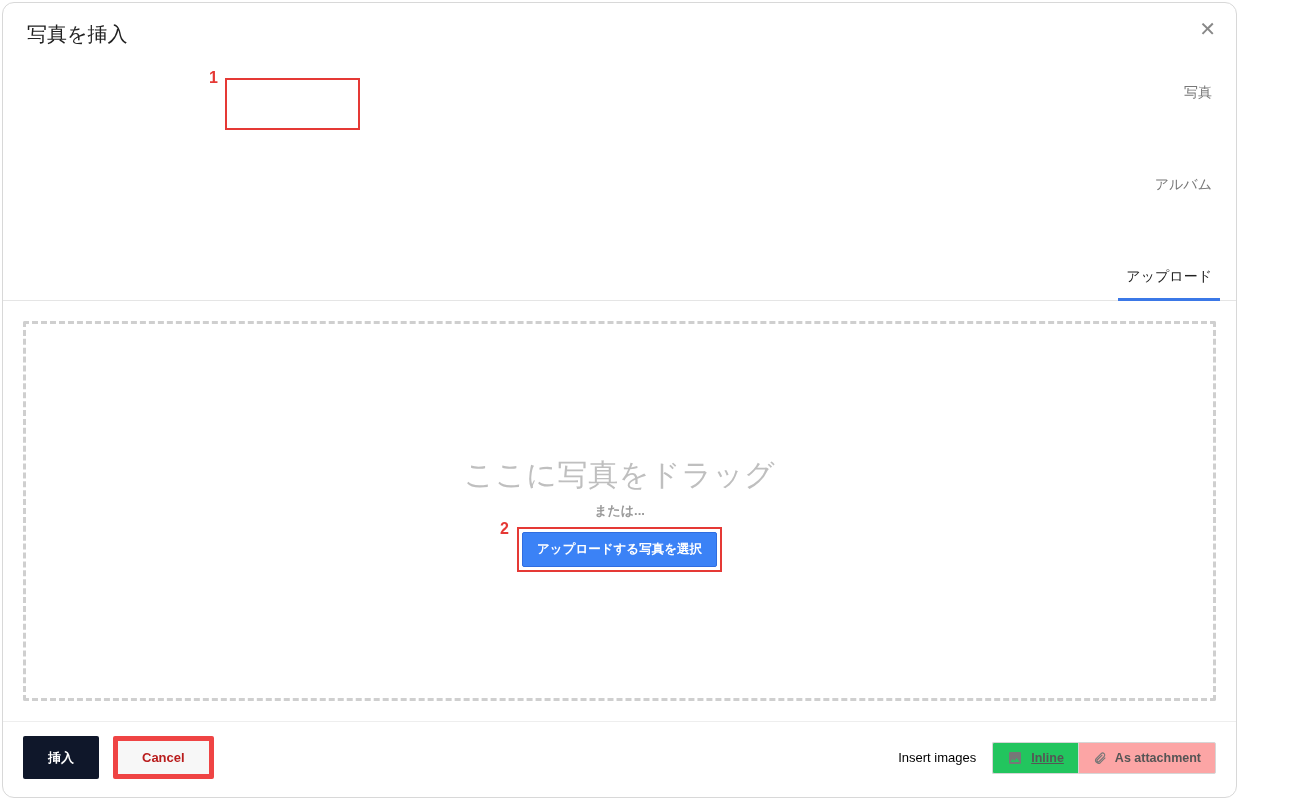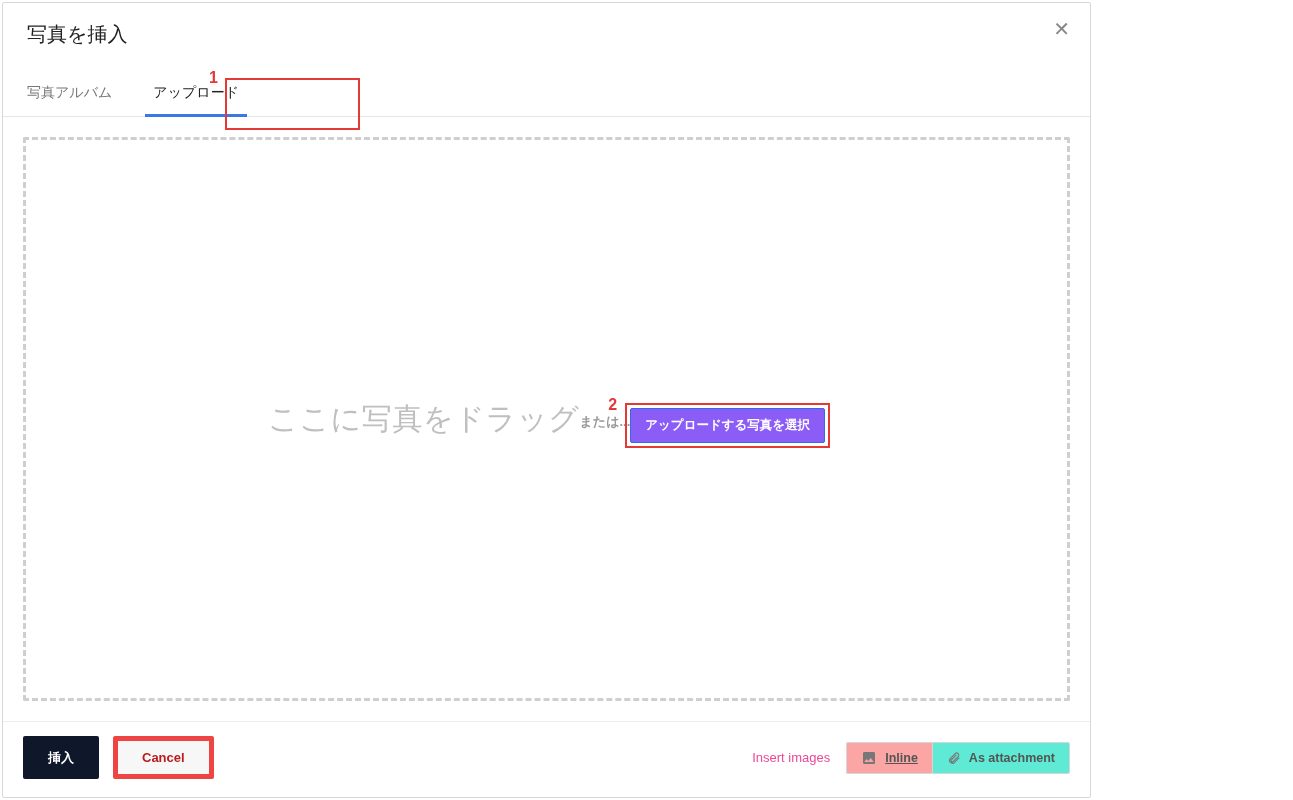--- a/index.html
+++ b/index.html
@@ -5,25 +5,25 @@
   * { box-sizing: border-box; margin: 0; padding: 0; }
   body {
     font-family: Arial, "Hiragino Sans", "Meiryo", sans-serif;
     background: #fff;
     width: 1293px;
     height: 800px;
     overflow: hidden;
   }
   .dialog {
     position: relative;
-    width: 1089px;
+    width: 1235px;
     height: 796px;
     margin: 2px;
     border: 1px solid #d8d8d8;
-    border-radius: 2px;
+    border-radius: 12px;
     background: #fff;
     display: flex;
     flex-direction: column;
   }
   .header {
     position: relative;
     padding: 18px 24px 0 24px;
   }
   .title {
     font-size: 20px;
@@ -38,20 +38,22 @@
     color: #888;
     cursor: pointer;
     line-height: 1;
   }
   .tabs {
     display: flex;
     align-items: flex-end;
     padding: 0 24px;
     margin-top: 26px;
     border-bottom: 1px solid #e5e5e5;
+    gap: 50px;
+    flex-direction: column;
   }
   .tab {
     font-size: 14px;
     color: #777;
     padding: 10px 0 14px 0;
     cursor: pointer;
     position: relative;
   }
   .tab.active {
     color: #212121;
@@ -85,21 +87,21 @@
   .content {
     flex: 1;
     padding: 20px;
     display: flex;
   }
   .dropzone {
     flex: 1;
     border: 3px dashed #cfcfcf;
     border-radius: 2px;
     display: flex;
-    flex-direction: row;
+    flex-direction: column;
     align-items: center;
     justify-content: center;
     position: relative;
   }
   .drag-text {
     font-size: 30px;
     color: #bfbfbf;
     letter-spacing: 0.02em;
     font-weight: 400;
   }
@@ -107,21 +109,21 @@
     margin-top: 6px;
     font-size: 13px;
     color: #9a9a9a;
     font-weight: 600;
   }
   .select-wrap {
     position: relative;
     margin-top: 12px;
   }
   .select-btn {
-    background: #8b5cf6;
+    background: #3b82f6;
     color: #fff;
     border: 1px solid #2f6de0;
     font-size: 12.5px;
     font-weight: 700;
     padding: 8px 14px;
     cursor: pointer;
     border-radius: 2px;
   }
   .annot-box-2 {
     position: absolute;
@@ -165,46 +167,46 @@
     border: 5px solid #ef4444;
     color: #b91c1c;
   }
   .footer-right {
     display: flex;
     align-items: center;
     gap: 16px;
   }
   .insert-label {
     font-size: 13px;
-    color: #ec4899;
+    color: #000000;
   }
   .mode-group {
     display: flex;
   }
   .mode-btn {
     display: flex;
     align-items: center;
     gap: 8px;
     font-size: 12.5px;
     font-weight: 700;
     color: #555;
-    background: #5eead4;
+    background: #fca5a5;
     border: 1px solid #d6d6d6;
     padding: 7px 14px;
     cursor: pointer;
   }
   .mode-btn:first-child {
     border-right: none;
     border-radius: 2px 0 0 2px;
   }
   .mode-btn:last-child {
     border-radius: 0 2px 2px 0;
   }
   .mode-btn.selected {
-    background: #fca5a5;
+    background: #22c55e;
     text-decoration: underline;
   }
   .ic { display: inline-flex; }
 </style>
 </head>
 <body>
 
 <div class="dialog">
 
   <div class="header">

